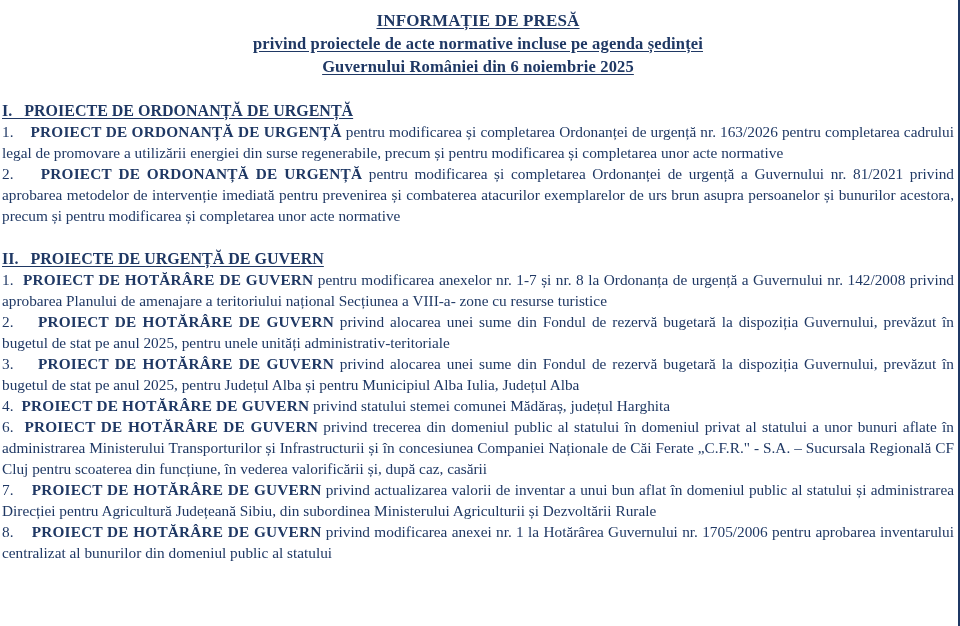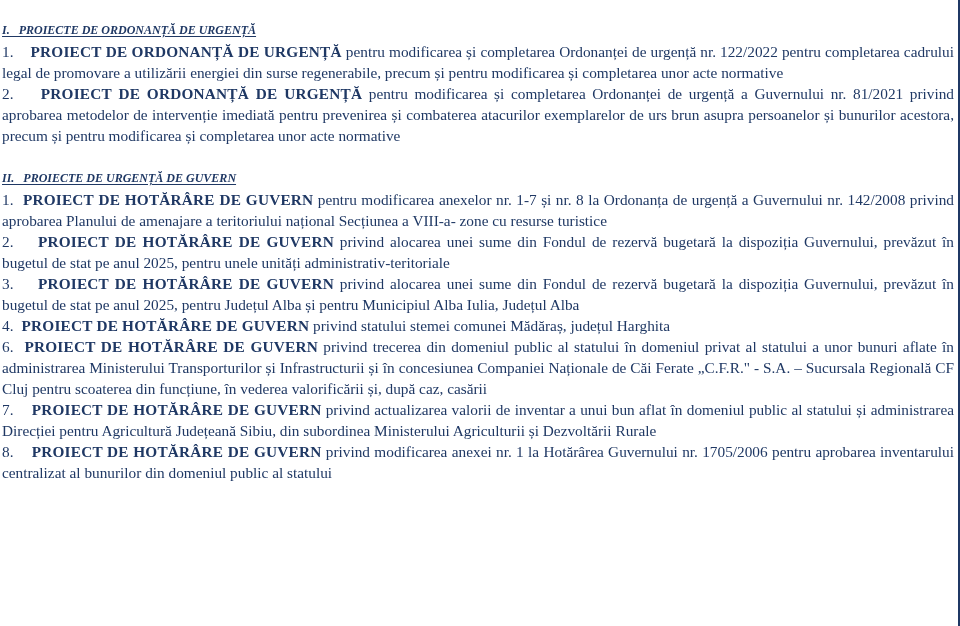--- a/index.html
+++ b/index.html
@@ -54,28 +54,27 @@
 
   
   .section {
     margin-top: 22px;
   }
   .section:first-of-type {
     margin-top: 20px;
   }
   .section-heading {
     font-weight: bold;
-    font-size: 12px;
+    font-size: 16px;
     line-height: 21px;
     text-decoration: underline;
     text-underline-offset: 2px;
     display: inline-block;
     white-space: pre;
     margin-bottom: 0;
-    font-style: italic;
   }
 
   
   .item {
     font-size: 15.3px;
     line-height: 21px;
     text-align: justify;
     text-justify: inter-word;
     margin: 0;
     padding: 0;
@@ -90,26 +89,31 @@
   .item .body-text {
     font-weight: normal;
   }
 </style>
 </head>
 <body style="color: rgb(31, 56, 100); background: rgb(255, 255, 255);">
 
 <div class="page">
   <div class="content">
 
+    <div class="title-block">
+      <div class="title-line l1">INFORMAȚIE DE PRESĂ</div>
+      <div class="title-line l2">privind proiectele de acte normative incluse pe agenda ședinței</div>
+      <div class="title-line l3">Guvernului României din 6 noiembrie 2025</div>
+    </div>
 
     <div class="section">
       <div class="section-heading">I.   PROIECTE DE ORDONANȚĂ DE URGENȚĂ</div>
 
       <p class="item">
-        <span class="num">1.</span><span class="lead">&nbsp;&nbsp;&nbsp;&nbsp;<span>PROIECT DE ORDONANȚĂ DE URGENȚĂ</span></span><span class="body-text"> pentru modificarea și completarea Ordonanței de urgență nr. 122/2022 pentru completarea cadrului legal de promovare a utilizării energiei din surse regenerabile, precum și pentru modificarea și completarea unor acte normative</span>
+        <span class="num">1.</span><span class="lead">&nbsp;&nbsp;&nbsp;&nbsp;<span>PROIECT DE ORDONANȚĂ DE URGENȚĂ</span></span><span class="body-text"> pentru modificarea și completarea Ordonanței de urgență nr. 163/2026 pentru completarea cadrului legal de promovare a utilizării energiei din surse regenerabile, precum și pentru modificarea și completarea unor acte normative</span>
       </p>
 
       <p class="item">
         <span class="num">2.</span><span class="lead">&nbsp;&nbsp;&nbsp;&nbsp;<span>PROIECT DE ORDONANȚĂ DE URGENȚĂ</span></span><span class="body-text"> pentru modificarea și completarea Ordonanței de urgență a Guvernului nr. 81/2021 privind aprobarea metodelor de intervenție imediată pentru prevenirea și combaterea atacurilor exemplarelor de urs brun asupra persoanelor și bunurilor acestora, precum și pentru modificarea și completarea unor acte normative</span>
       </p>
     </div>
 
     <div class="section">
       <div class="section-heading">II.   PROIECTE DE URGENȚĂ DE GUVERN</div>
 

